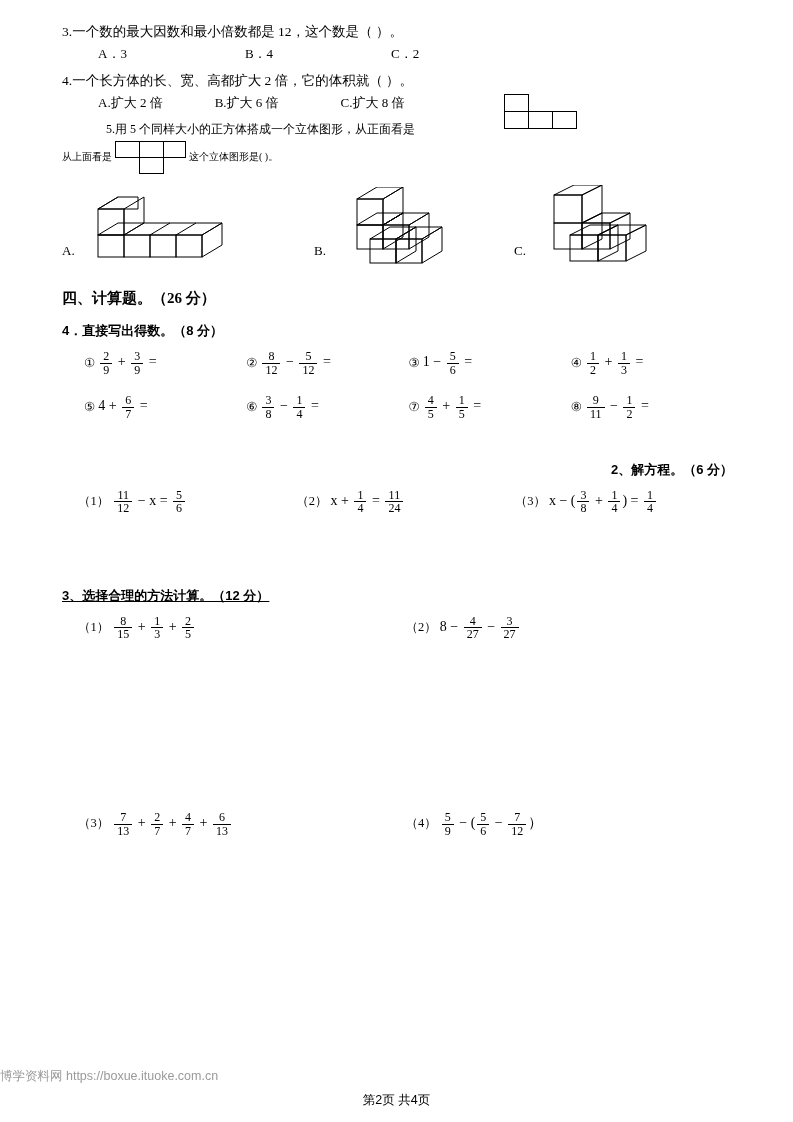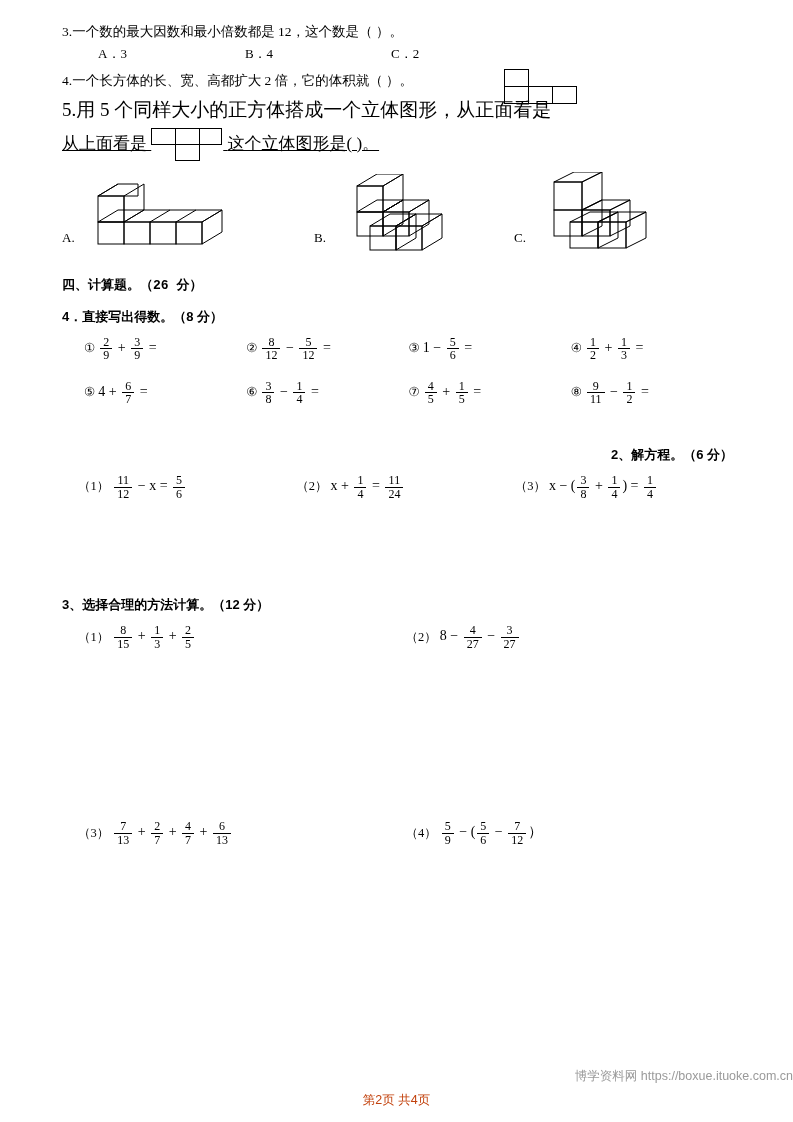--- a/index.html
+++ b/index.html
@@ -35,27 +35,27 @@
     padding-left: 36px;
     white-space: nowrap;
   }
   .opt-sp1 { display: inline-block; width: 118px; }
   .opt-sp2 { display: inline-block; width: 118px; }
   .optb-sp1 { display: inline-block; width: 52px; }
   .optb-sp2 { display: inline-block; width: 62px; }
 
   
   .q5 { position: relative; margin-top: 4px; }
-  .q5-row1 { font-size: 19px; line-height: 1.6; white-space: nowrap; }
-  .q5-row2 { font-size: 17px; line-height: 1.6; white-space: nowrap; margin-top: 2px; text-decoration: underline;}
+  .q5-row1 { font-size: 12px; line-height: 1.6; white-space: nowrap; margin-left: 44px; }
+  .q5-row2 { font-size: 10px; line-height: 1.6; white-space: nowrap; margin-top: 2px;}
   .inline-grid { display: inline-block; vertical-align: middle; }
   .sec-title {
-    font-family: Liberation Mono, monospace;
+    font-family: Liberation Serif, serif;
     font-weight: bold;
-    font-size: 13px;
+    font-size: 15px;
     margin: 18px 0 10px 0;
   }
   .sub-title {
     font-family: "Liberation Sans", "DejaVu Sans", sans-serif;
     font-weight: bold;
     font-size: 13px;
     margin: 14px 0 10px 0;
   }
   .frac {
     display: inline-block;
@@ -93,32 +93,32 @@
     display: grid;
     grid-template-columns: 1fr 1fr;
     padding-left: 16px;
     margin-top: 6px;
   }
   .rowgap-big { row-gap: 170px; }
   .footer-watermark {
     position: absolute;
     left: 0; right: 0;
     top: 1068px;
-    text-align: right;
+    text-align: left;
     font-size: 12.5px;
     color: #9a9a9a;
     font-family: "Liberation Sans", sans-serif;
   }
   .footer-page {
     position: absolute;
     left: 0; right: 0;
     top: 1092px;
     text-align: center;
     font-size: 12.5px;
-    color: #c2410c;
+    color: #000000;
     font-family: "Liberation Sans", sans-serif;
   }
   svg { display: block; }
   .shape-row { position: relative; height: 80px; margin-top: 16px; }
   .shape-item { position: absolute; }
   .shape-label {
     position: absolute;
     font-size: 13px;
     font-family: "Liberation Serif", serif;
   }
@@ -127,20 +127,23 @@
 <body>
 
 <div class="page">
 
   <p class="q-line">3.一个数的最大因数和最小倍数都是 12，这个数是（          ）。</p>
   <p class="q-opts">
     <span>A．3</span><span class="opt-sp1"></span><span>B．4</span><span class="opt-sp2"></span><span>C．2</span>
   </p>
 
   <p class="q-line">4.一个长方体的长、宽、高都扩大 2 倍，它的体积就（          ）。</p>
+  <p class="q-opts">
+    <span>A.扩大 2 倍</span><span class="optb-sp1"></span><span>B.扩大 6 倍</span><span class="optb-sp2"></span><span>C.扩大 8 倍</span>
+  </p>
 
   <div class="q5">
     <div class="q5-row1">
       <span>5.用 5 个同样大小的正方体搭成一个立体图形，从正面看是</span>
     </div>
     <div class="q5-row2">
       <span>从上面看是</span>
       <span class="inline-grid">
         <svg width="72" height="34" viewBox="0 0 72 34">
           <rect x="0.5" y="0.5" width="24" height="16" fill="none" stroke="#000"></rect>
@@ -244,21 +247,21 @@
       <div><span class="expr"><span class="lbl">⑧</span><span class="frac"><span class="num">9</span><span class="den">11</span></span><span> − </span><span class="frac"><span class="num">1</span><span class="den">2</span></span><span> = </span></span></div>
     </div>
 
   <div class="sub-title" style="margin-top:40px;text-align:right;">2、解方程。（6 分）</div>
   <div class="grid3" id="sub2-grid">
       <div><span class="expr"><span class="lbl">（1）</span><span class="frac"><span class="num">11</span><span class="den">12</span></span><span> − </span><span>x</span><span> = </span><span class="frac"><span class="num">5</span><span class="den">6</span></span></span></div>
       <div><span class="expr"><span class="lbl">（2）</span><span>x</span><span> + </span><span class="frac"><span class="num">1</span><span class="den">4</span></span><span> = </span><span class="frac"><span class="num">11</span><span class="den">24</span></span></span></div>
       <div><span class="expr"><span class="lbl">（3）</span><span>x</span><span> − </span><span>(</span><span class="frac"><span class="num">3</span><span class="den">8</span></span><span> + </span><span class="frac"><span class="num">1</span><span class="den">4</span></span><span>)</span><span> = </span><span class="frac"><span class="num">1</span><span class="den">4</span></span></span></div>
     </div>
 
-  <div class="sub-title" style="margin-top:96px;">3、选择合理的方法计算。（12 分）</div>
+  <div class="sub-title" style="margin-top:72px;text-decoration:underline;">3、选择合理的方法计算。（12 分）</div>
   <div class="grid2 rowgap-big" id="sub3-grid">
       <div><span class="expr"><span class="lbl">（1）</span><span class="frac"><span class="num">8</span><span class="den">15</span></span><span> + </span><span class="frac"><span class="num">1</span><span class="den">3</span></span><span> + </span><span class="frac"><span class="num">2</span><span class="den">5</span></span></span></div>
       <div><span class="expr"><span class="lbl">（2）</span><span>8</span><span> − </span><span class="frac"><span class="num">4</span><span class="den">27</span></span><span> − </span><span class="frac"><span class="num">3</span><span class="den">27</span></span></span></div>
       <div><span class="expr"><span class="lbl">（3）</span><span class="frac"><span class="num">7</span><span class="den">13</span></span><span> + </span><span class="frac"><span class="num">2</span><span class="den">7</span></span><span> + </span><span class="frac"><span class="num">4</span><span class="den">7</span></span><span> + </span><span class="frac"><span class="num">6</span><span class="den">13</span></span></span></div>
       <div><span class="expr"><span class="lbl">（4）</span><span class="frac"><span class="num">5</span><span class="den">9</span></span><span> − </span><span>(</span><span class="frac"><span class="num">5</span><span class="den">6</span></span><span> − </span><span class="frac"><span class="num">7</span><span class="den">12</span></span><span>）</span></span></div>
     </div>
 
   <div class="footer-watermark">博学资料网 https://boxue.ituoke.com.cn</div>
   <div class="footer-page">第2页  共4页</div>
 </div>

